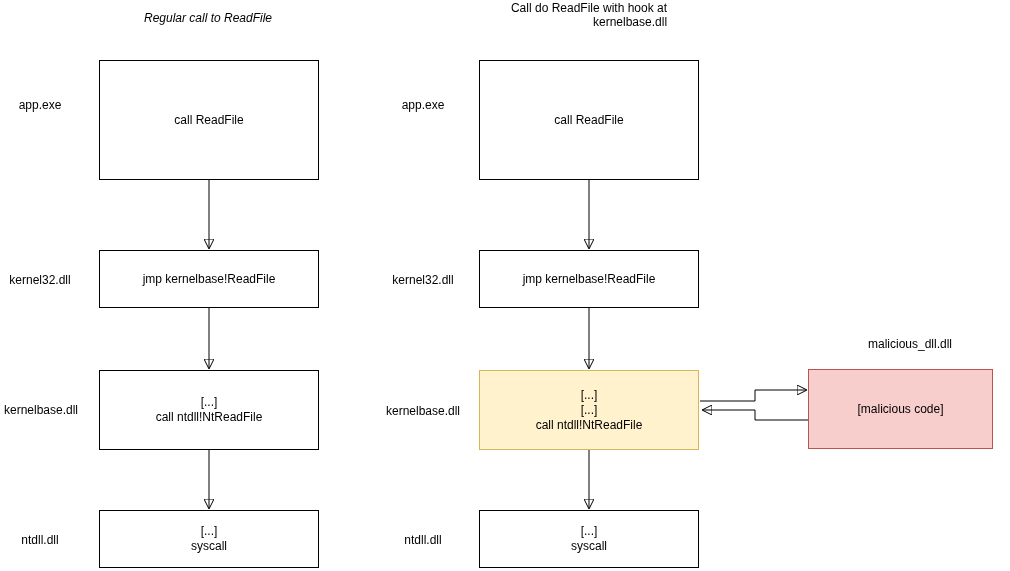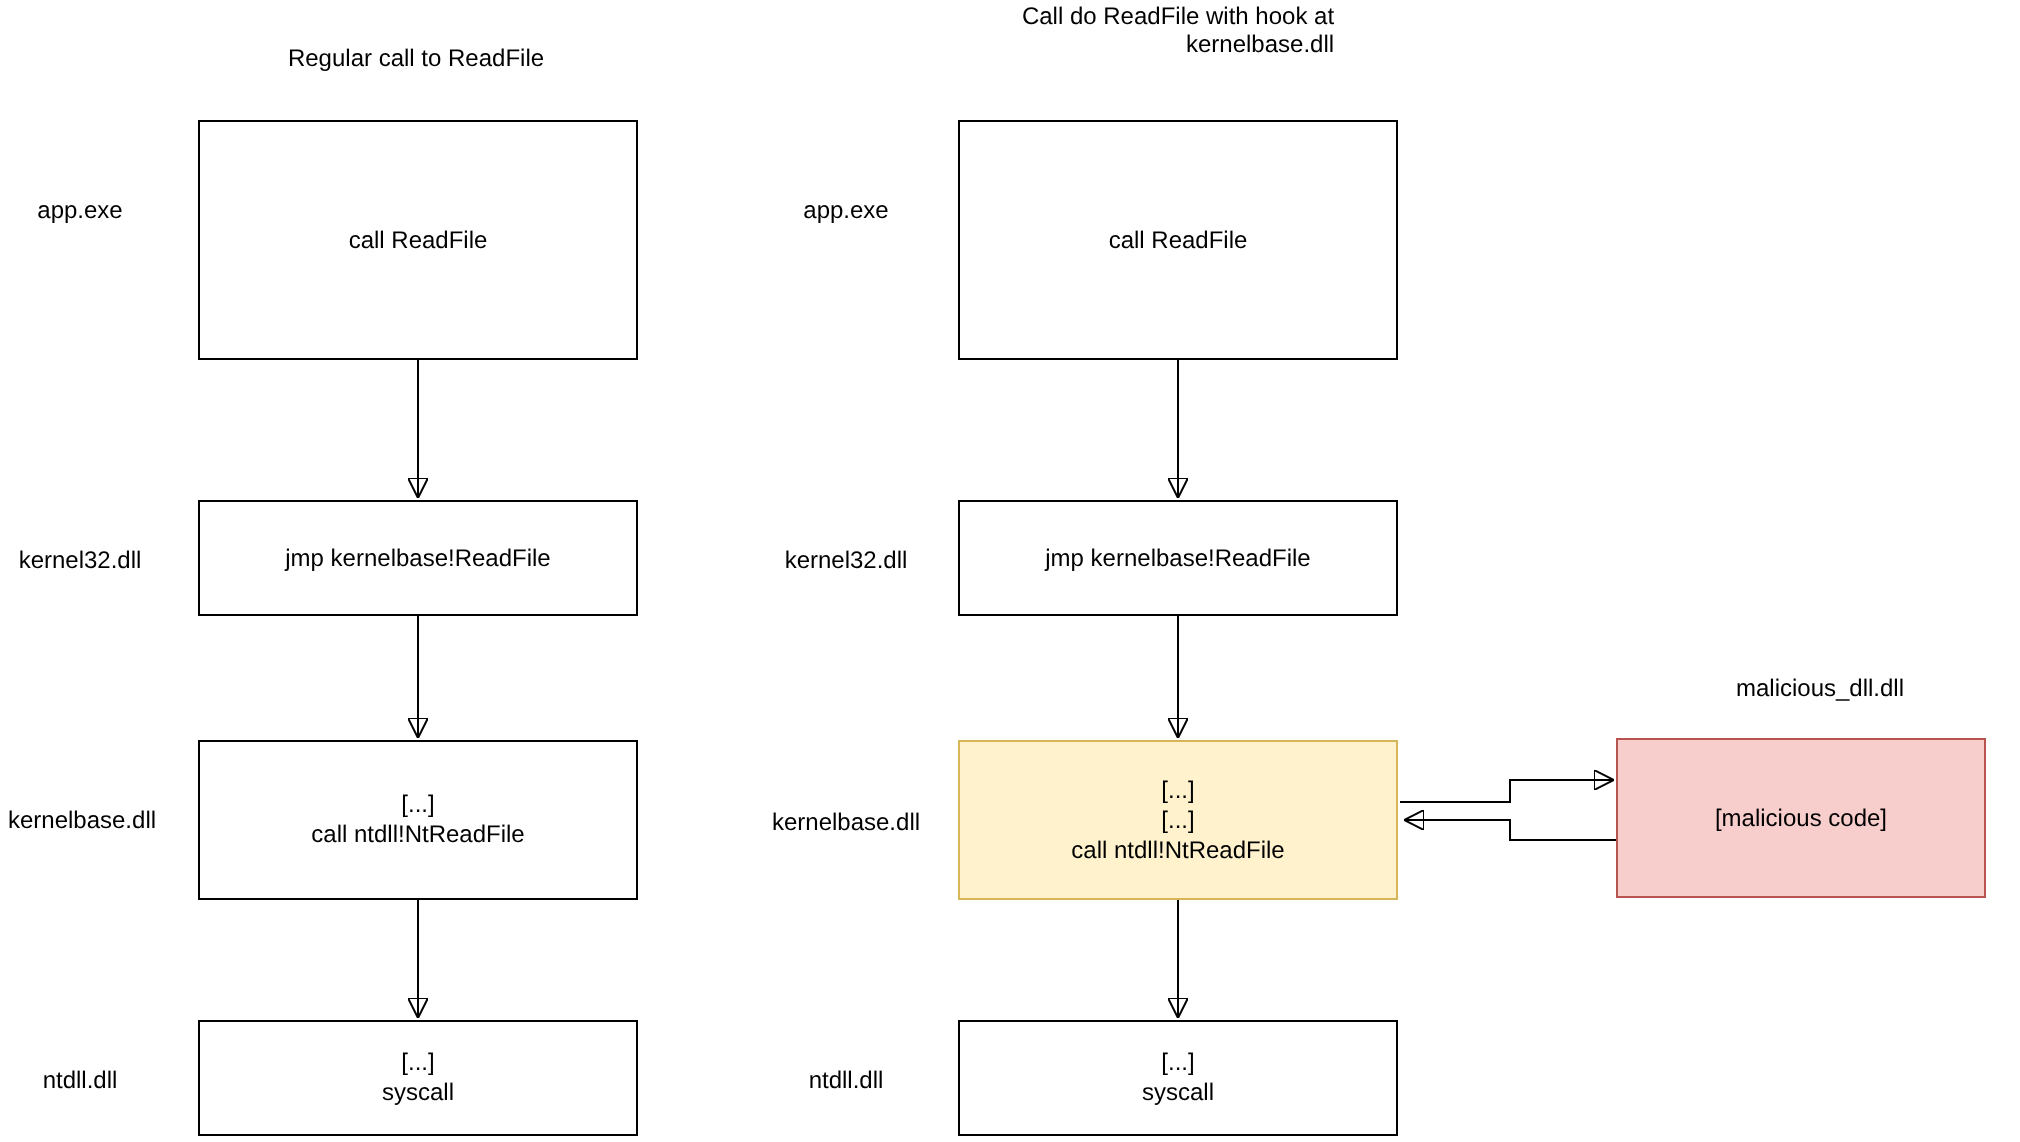--- a/index.html
+++ b/index.html
@@ -65,21 +65,21 @@
     stroke: #000000;
     stroke-width: 1;
     fill: none;
   }
 </style>
 </head>
 <body>
 
 <div id="canvas">
 
-  <div class="diagram-title" style="left:208px; top:22px;">Regular call to ReadFile</div>
+  <div class="diagram-title" style="left:208px; top:11px;font-style:italic;">Regular call to ReadFile</div>
 
   <div class="diagram-title" style="left:589px; top:1px;text-align:right;">
     <div>Call do ReadFile with hook at</div>
     <div>kernelbase.dll</div>
   </div>
 
   <div class="lane-label" style="left:40px; top:98px;">app.exe</div>
   <div class="lane-label" style="left:40px; top:273px;">kernel32.dll</div>
   <div class="lane-label" style="left:41px; top:403px;">kernelbase.dll</div>
   <div class="lane-label" style="left:40px; top:533px;">ntdll.dll</div>

